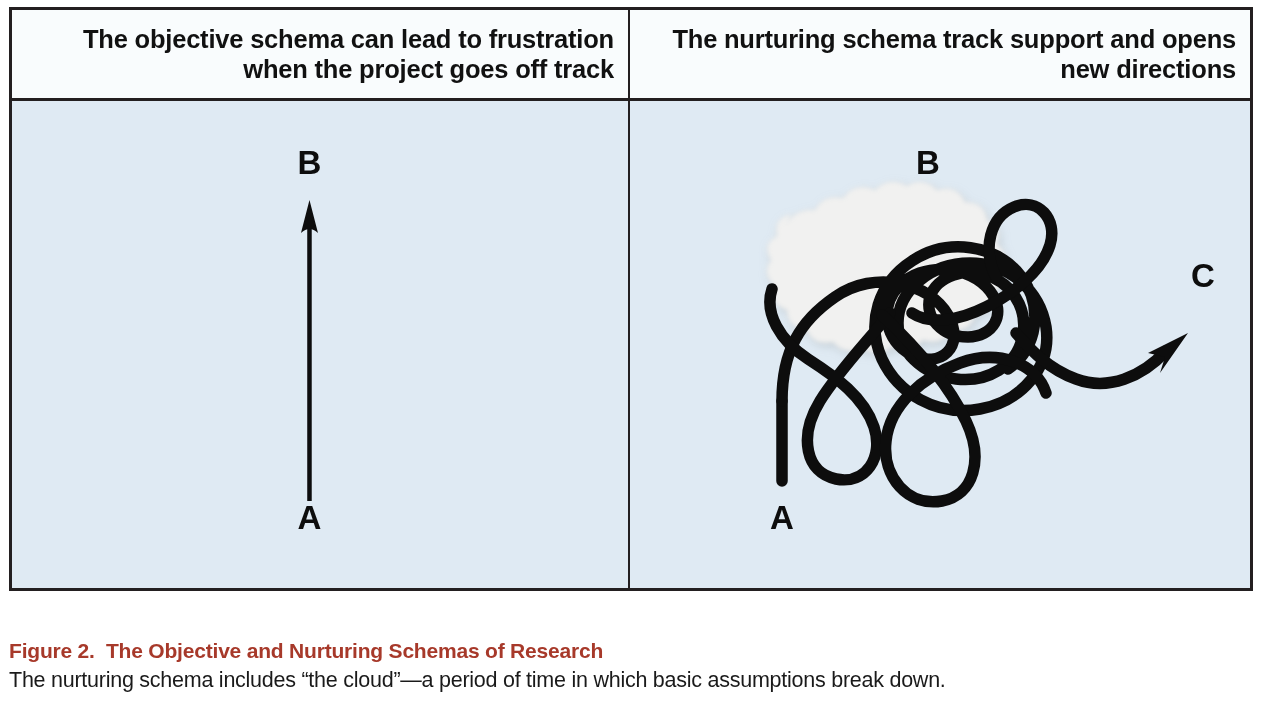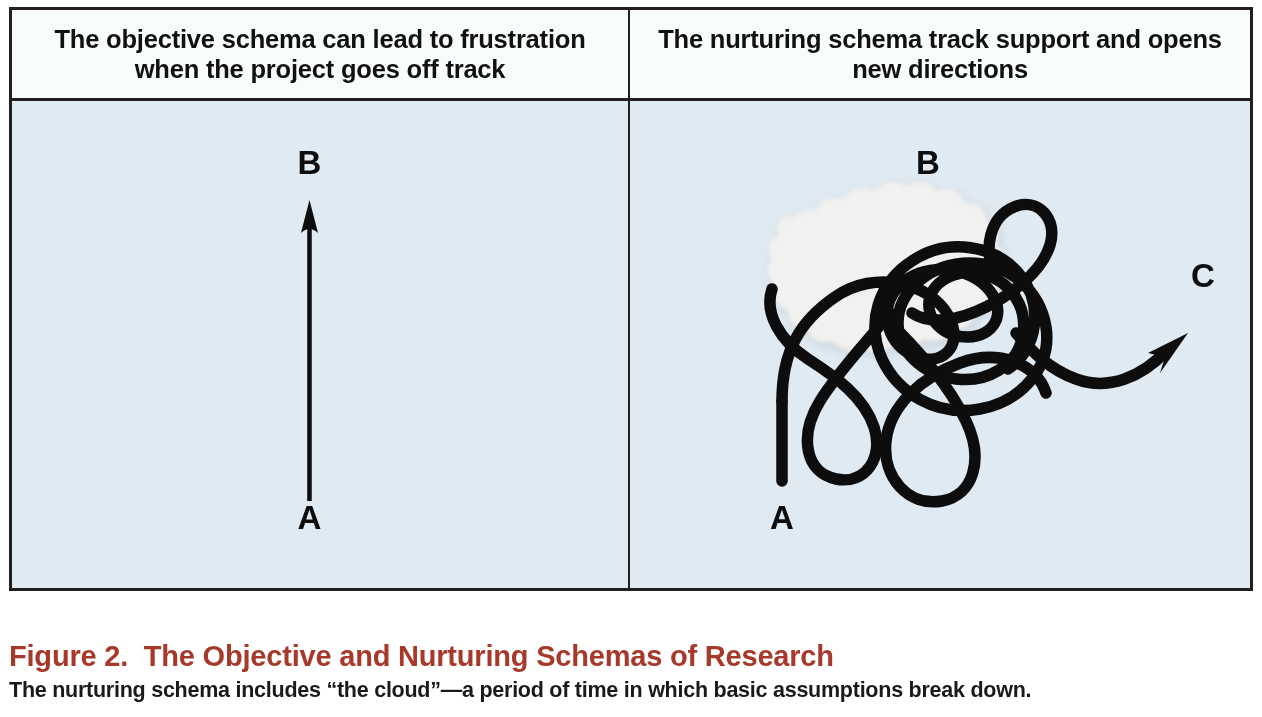--- a/index.html
+++ b/index.html
@@ -46,21 +46,21 @@
     background: #f9fcfd;
   }
 
   .panel-header {
     flex: 1 1 0;
     box-sizing: border-box;
     background: #f9fcfd;
     display: flex;
     align-items: center;
     justify-content: center;
-    text-align: center;
+    text-align: right;
     padding: 0 14px;
   }
   .panel-header.left {
     flex: 0 0 618px;
     border-right: 2px solid #231f20;
   }
   .panel-header-text {
     font-size: 25.5px;
     font-weight: bold;
     color: #111111;
@@ -95,34 +95,33 @@
   }
 
   
   .caption {
     position: absolute;
     left: 9px;
     top: 638px;
     width: 1244px;
   }
   .caption-title {
-    font-size: 29px;
+    font-size: 21px;
     font-weight: bold;
     color: #a7392a;
     letter-spacing: -0.2px;
     line-height: 1.25;
     white-space: pre;
   }
   .caption-text {
     font-size: 21.5px;
     color: #1a1a1a;
     letter-spacing: -0.25px;
     line-height: 1.3;
     margin-top: 3px;
-    font-weight: bold;
   }
 </style>
 </head>
 <body>
 
 <div id="figure-root">
 
   <div class="figure-box">
 
     <div class="header-row">

